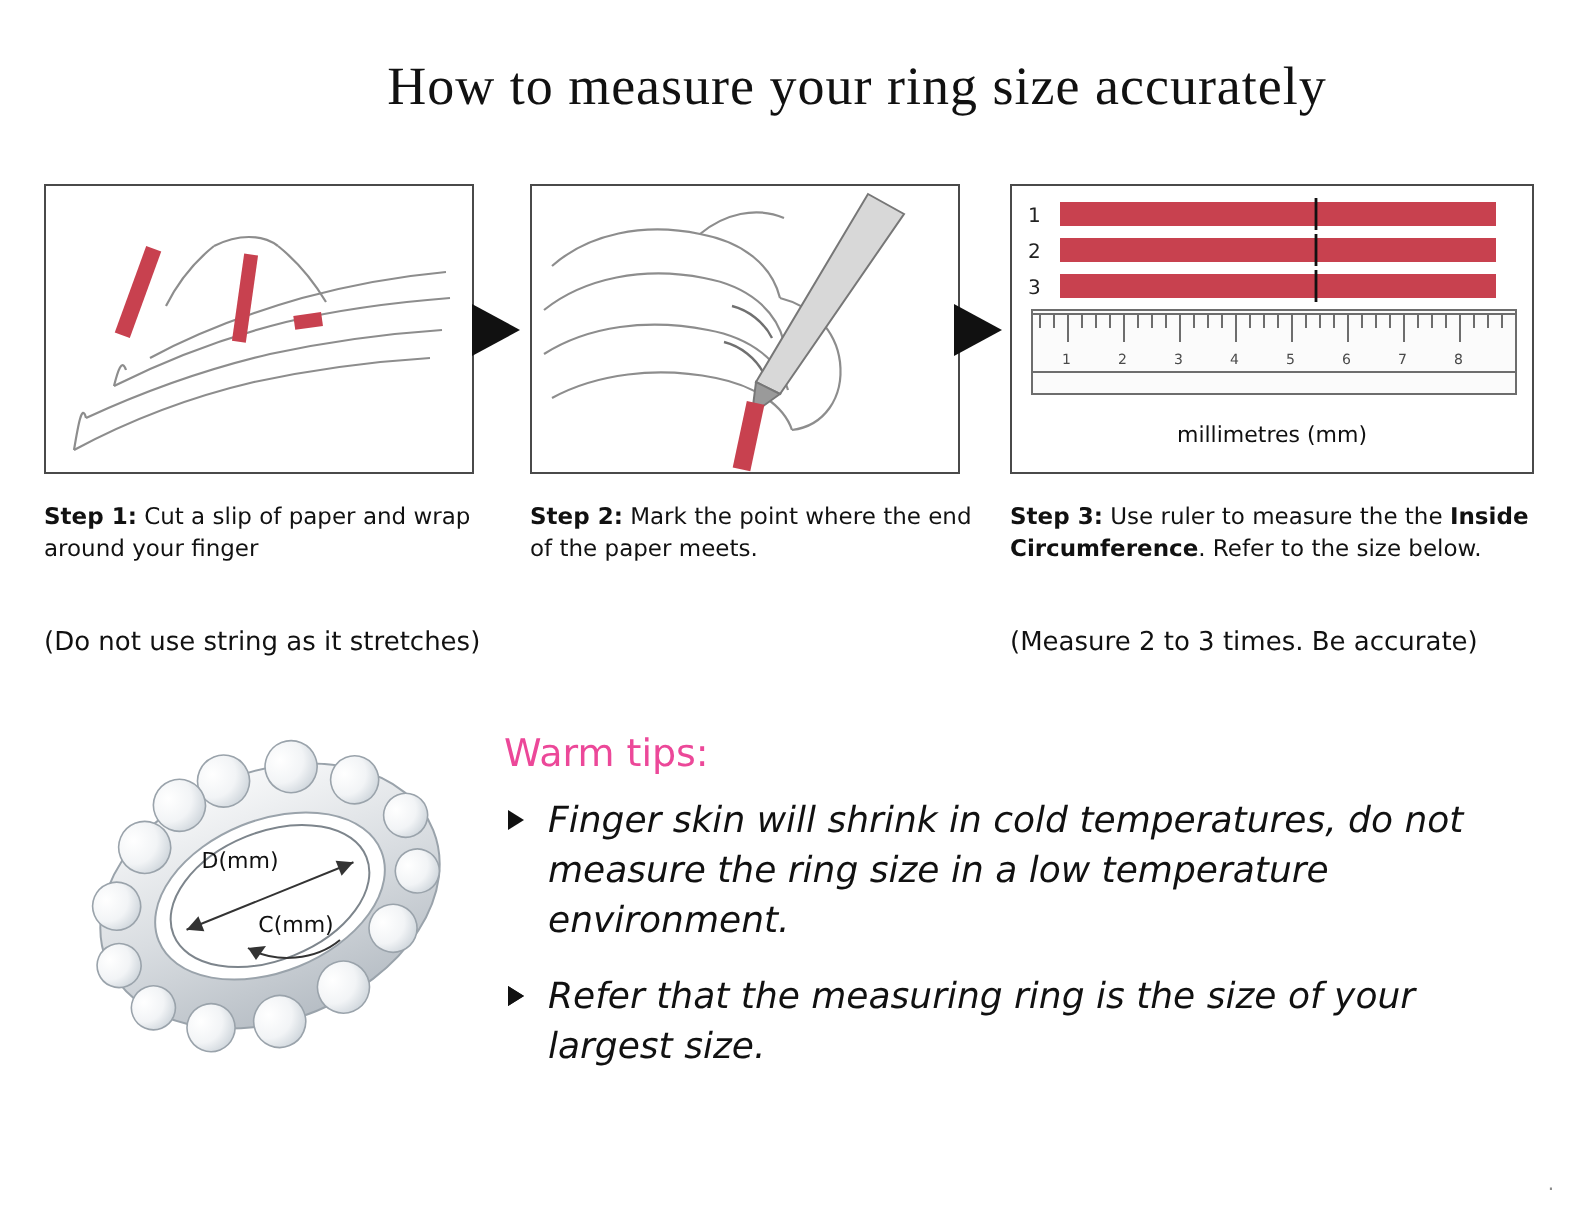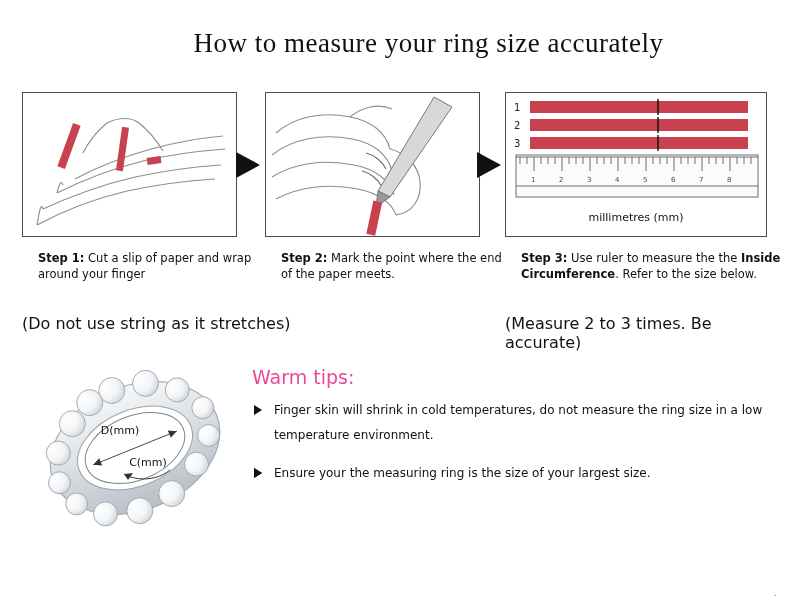--- a/index.html
+++ b/index.html
@@ -58,30 +58,29 @@
   #arrow1 { left: 236px; }
   #arrow2 { left: 477px; }
 
   
   .caption {
     position: absolute;
     font-size: 11.5px;
     line-height: 16px;
     color: #111;
     font-family: "DejaVu Sans", sans-serif;
-    margin-left: 16px;
   }
   .caption b { font-weight: bold; }
   #cap1 { left: 22px;  top: 250px; width: 230px; }
   #cap2 { left: 265px; top: 250px; width: 225px; }
   #cap3 { left: 505px; top: 250px; width: 265px; }
 
   .note {
     position: absolute;
-    font-size: 16px;
+    font-size: 13px;
     color: #111;
   }
   #note1 { left: 22px;  top: 314px; }
   #note3 { left: 505px; top: 314px; }
 
   
   #tips-title {
     position: absolute;
     left: 252px;
     top: 366px;
@@ -94,23 +93,24 @@
     top: 398px;
     width: 520px;
     margin: 0;
     padding: 0;
     list-style: none;
   }
   #tips-list li {
     position: relative;
     padding-left: 22px;
     margin-bottom: 13px;
-    font-size: 12px;
+    font-size: 18px;
     line-height: 25px;
     color: #111;
+    font-style: italic;
   }
   #tips-list li .bullet {
     position: absolute;
     left: 2px;
     top: 7px;
     width: 0;
     height: 0;
     border-top: 5px solid transparent;
     border-bottom: 5px solid transparent;
     border-left: 8px solid #111;
@@ -334,18 +334,18 @@
   <ul id="tips-list">
     <li>
       <span class="bullet"></span>
       <span>Finger skin will shrink in cold temperatures, do not measure the ring size in a low temperature environment.</span>
     </li>
     <li>
       <span class="bullet"></span>
     </li>
     <li>
       <span class="bullet"></span>
-      <span>Ensure your the measuring ring is the size of your largest size.</span>
+      <span>Refer that the measuring ring is the size of your largest size.</span>
     </li>
   </ul>
 
   <div id="corner-mark">.</div>
 </div>
 
 </body></html>

